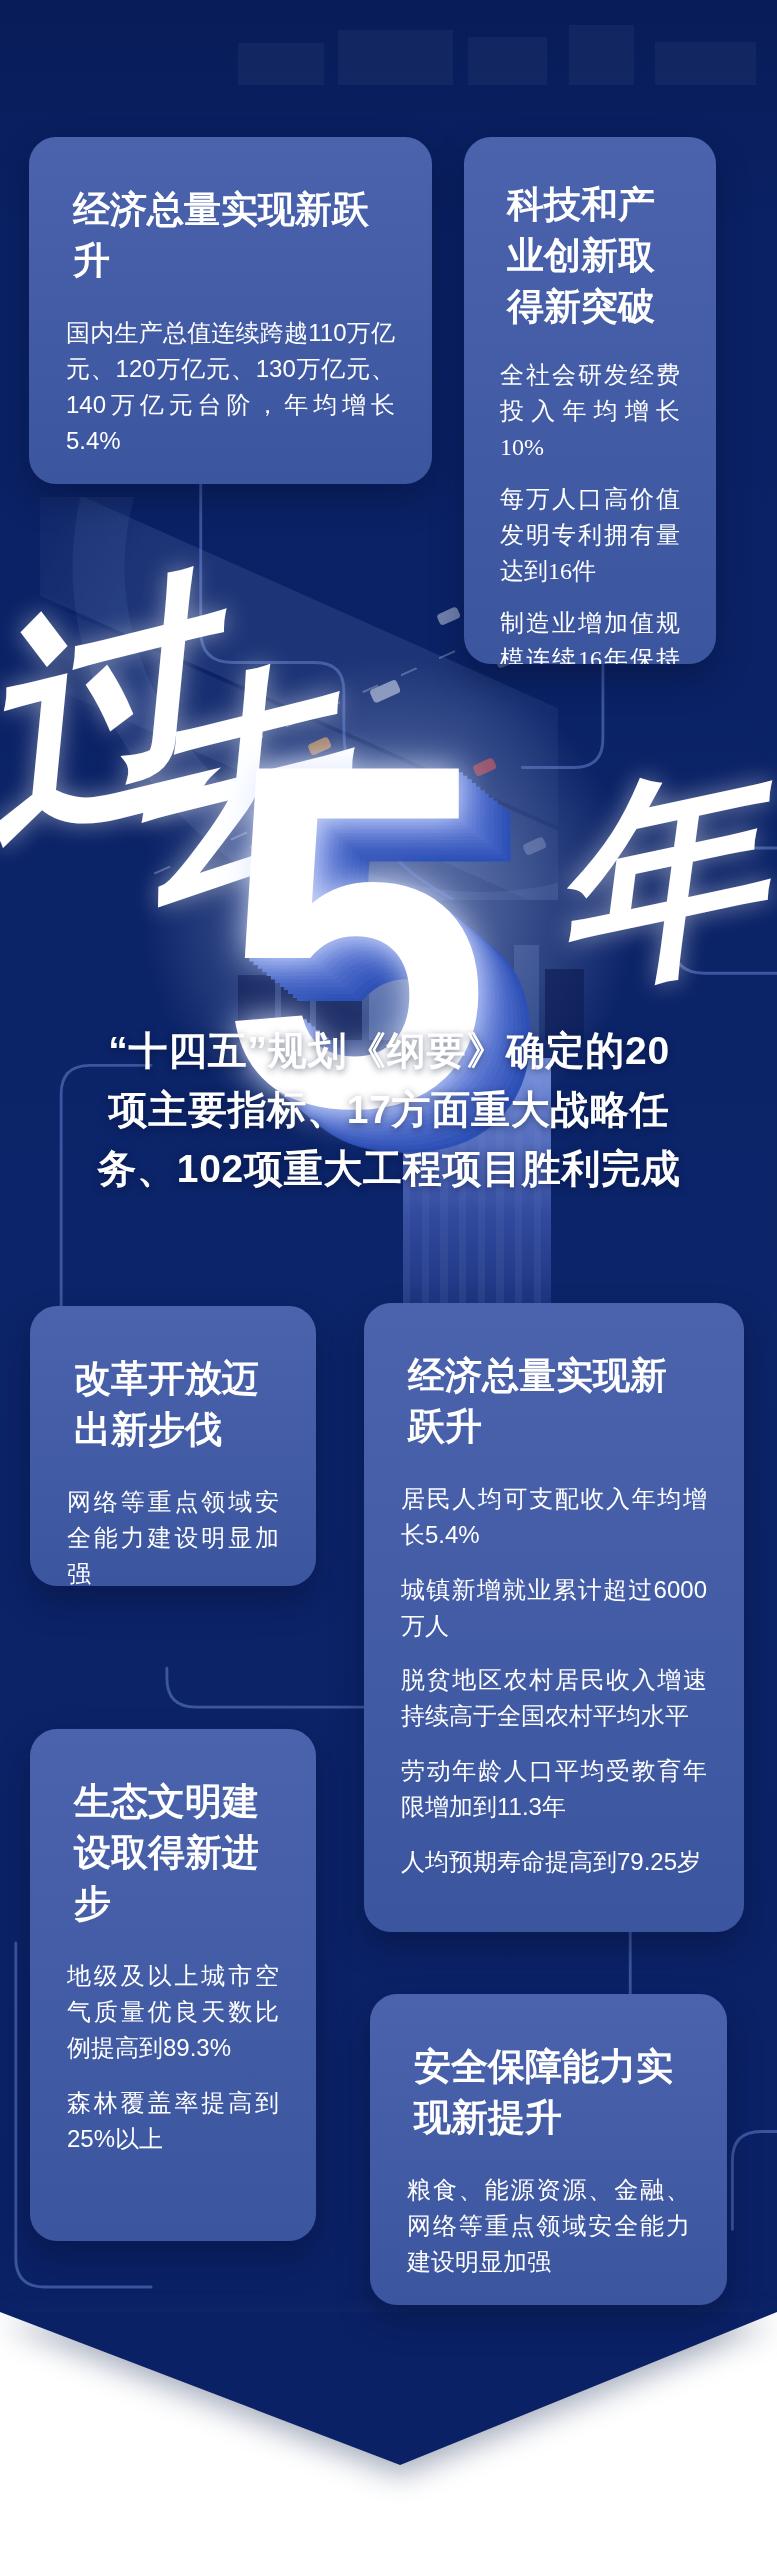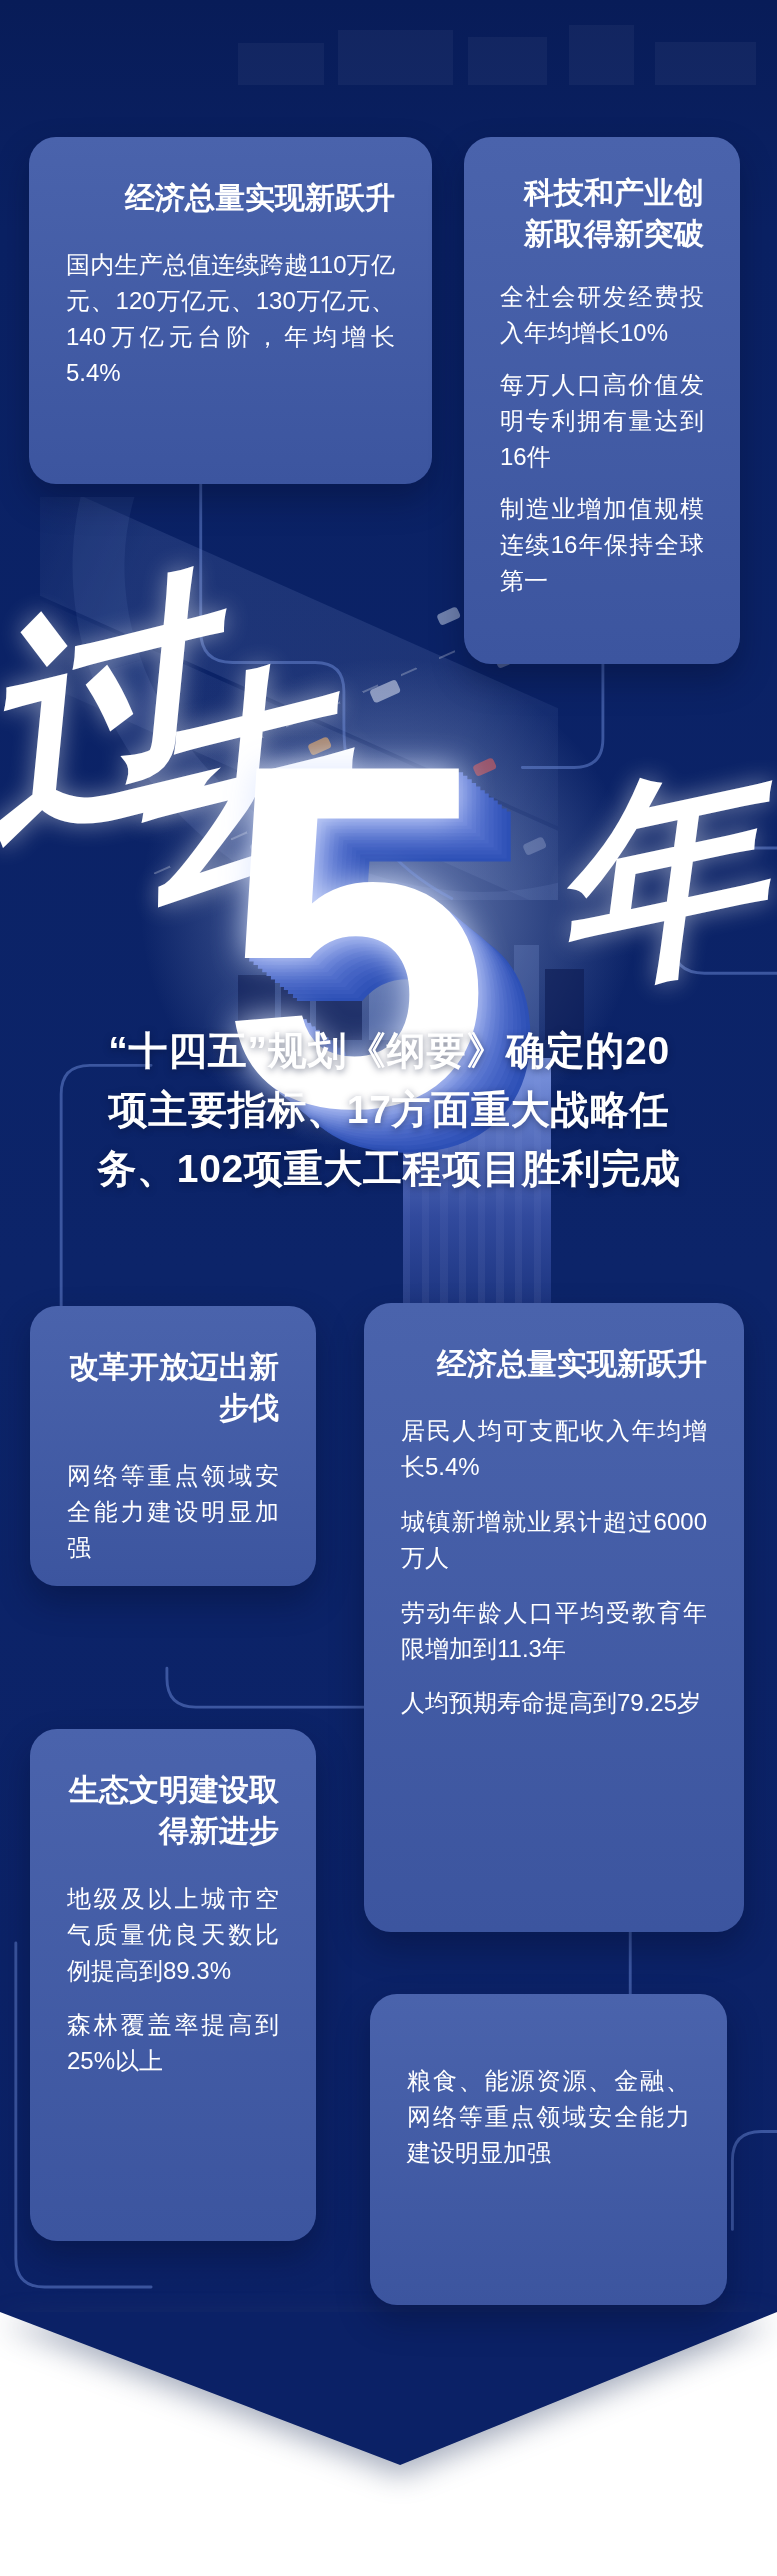--- a/index.html
+++ b/index.html
@@ -49,21 +49,21 @@
               21.6px 18px 0 #5471ce,26px 21.6px 0 #4e6ccb,30px 25px 0 #4867c7,35px 29px 0 #4362c4,
               39px 32px 0 #3d5dc0,43px 36px 0 #3859bd,48px 40px 0 #3254b9,52px 43px 0 #2d50b6;}
   
   .banner{position:absolute;left:65px;top:1021px;width:648px;text-align:center;color:#fff;
           font-size:39px;font-weight:bold;line-height:59px;letter-spacing:0.7px;
           text-shadow:0 2.2px 7.2px rgba(5,15,50,.5);}
   
   .card{position:absolute;box-sizing:border-box;border-radius:27px;color:#ffffff;
         background:linear-gradient(180deg,#4a63ac 0%,#3c559f 100%);
         box-shadow:0 16px 32px rgba(4,12,46,.38);padding:40px 37px;overflow:hidden;}
-  .card-title{margin:0;font-size:30px;font-weight:bold;line-height:1.38;text-align:right;}
+  .card-title{margin:7px;font-size:37px;font-weight:bold;line-height:1.38;}
   .card-items .item{margin:18.7px 0 0;font-size:24px;line-height:1.5;text-align:justify;
                     text-align-last:left;}
   .card-items .item:first-child{margin-top:29px;}
   #card-tech{padding:35px 36px;}
   #card-tech .card-items .item{margin-top:16px;}
   #card-tech .card-items .item:first-child{margin-top:24.5px;}
   
   .decor{position:absolute;left:0;top:0;}
 </style>
 </head>
@@ -137,54 +137,56 @@
     <div>务、102项重大工程项目胜利完成</div>
   </div>
 
   <section class="card" id="card-economy" style="left:29px;top:137px;width:403px;height:347px;">
     <h2 class="card-title">经济总量实现新跃升</h2>
     <div class="card-items">
         <p class="item">国内生产总值连续跨越110万亿元、120万亿元、130万亿元、140万亿元台阶，年均增长5.4%</p>
       </div>
   </section>
 
-  <section class="card" id="card-tech" style="left:464px;top:137px;width:276px;height:527px;">
+  <section class="card" id="card-tech" style="left:464px;top:137px;width:252px;height:527px;font-family:Liberation Serif, serif;">
     <h2 class="card-title">科技和产业创新取得新突破</h2>
     <div class="card-items">
         <p class="item">全社会研发经费投入年均增长10%</p>
         <p class="item">每万人口高价值发明专利拥有量达到16件</p>
         <p class="item">制造业增加值规模连续16年保持全球第一</p>
       </div>
   </section>
 
   <section class="card" id="card-reform" style="left:30px;top:1306px;width:286px;height:280px;">
     <h2 class="card-title">改革开放迈出新步伐</h2>
     <div class="card-items">
         <p class="item">网络等重点领域安全能力建设明显加强</p>
       </div>
   </section>
 
   <section class="card" id="card-livelihood" style="left:364px;top:1303px;width:380px;height:629px;">
     <h2 class="card-title">经济总量实现新跃升</h2>
     <div class="card-items">
         <p class="item">居民人均可支配收入年均增长5.4%</p>
         <p class="item">城镇新增就业累计超过6000万人</p>
+        <p class="item">脱贫地区农村居民收入增速持续高于全国农村平均水平</p>
         <p class="item">劳动年龄人口平均受教育年限增加到11.3年</p>
         <p class="item">人均预期寿命提高到79.25岁</p>
       </div>
   </section>
 
   <section class="card" id="card-ecology" style="left:30px;top:1729px;width:286px;height:512px;">
     <h2 class="card-title">生态文明建设取得新进步</h2>
     <div class="card-items">
         <p class="item">地级及以上城市空气质量优良天数比例提高到89.3%</p>
         <p class="item">森林覆盖率提高到25%以上</p>
       </div>
   </section>
 
   <section class="card" id="card-security" style="left:370px;top:1994px;width:357px;height:311px;">
+    <h2 class="card-title">安全保障能力实现新提升</h2>
     <div class="card-items">
         <p class="item">粮食、能源资源、金融、网络等重点领域安全能力建设明显加强</p>
       </div>
   </section>
 
 </div>
 
 
 </body></html>

